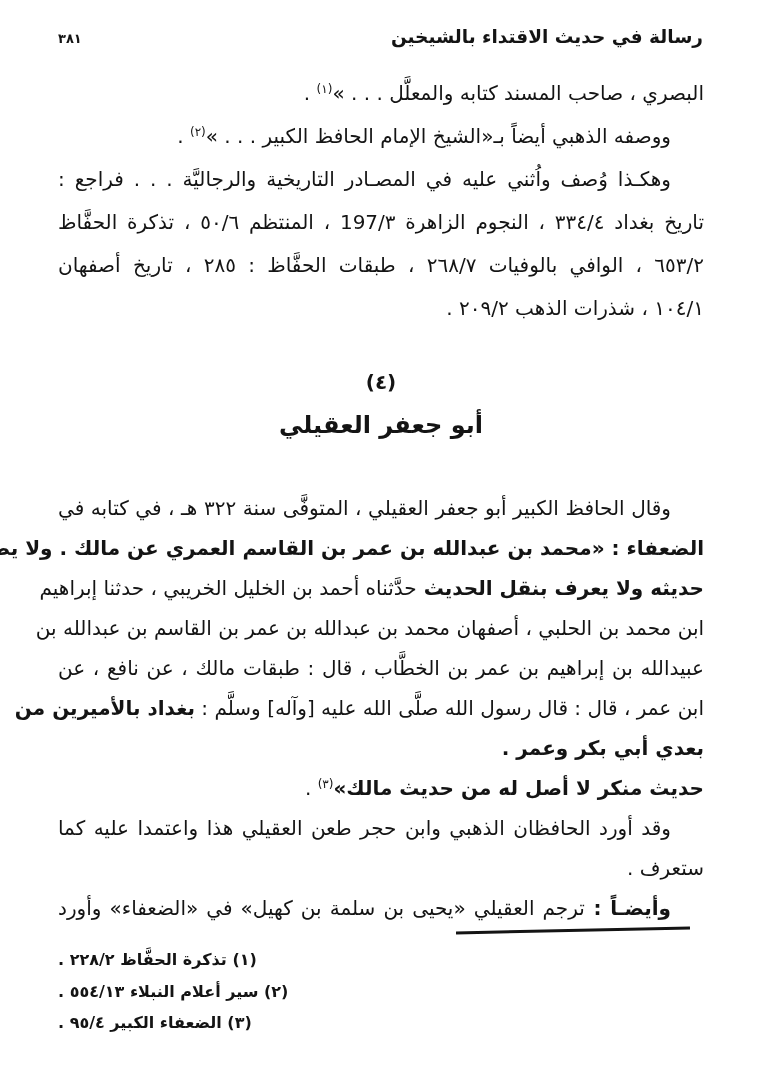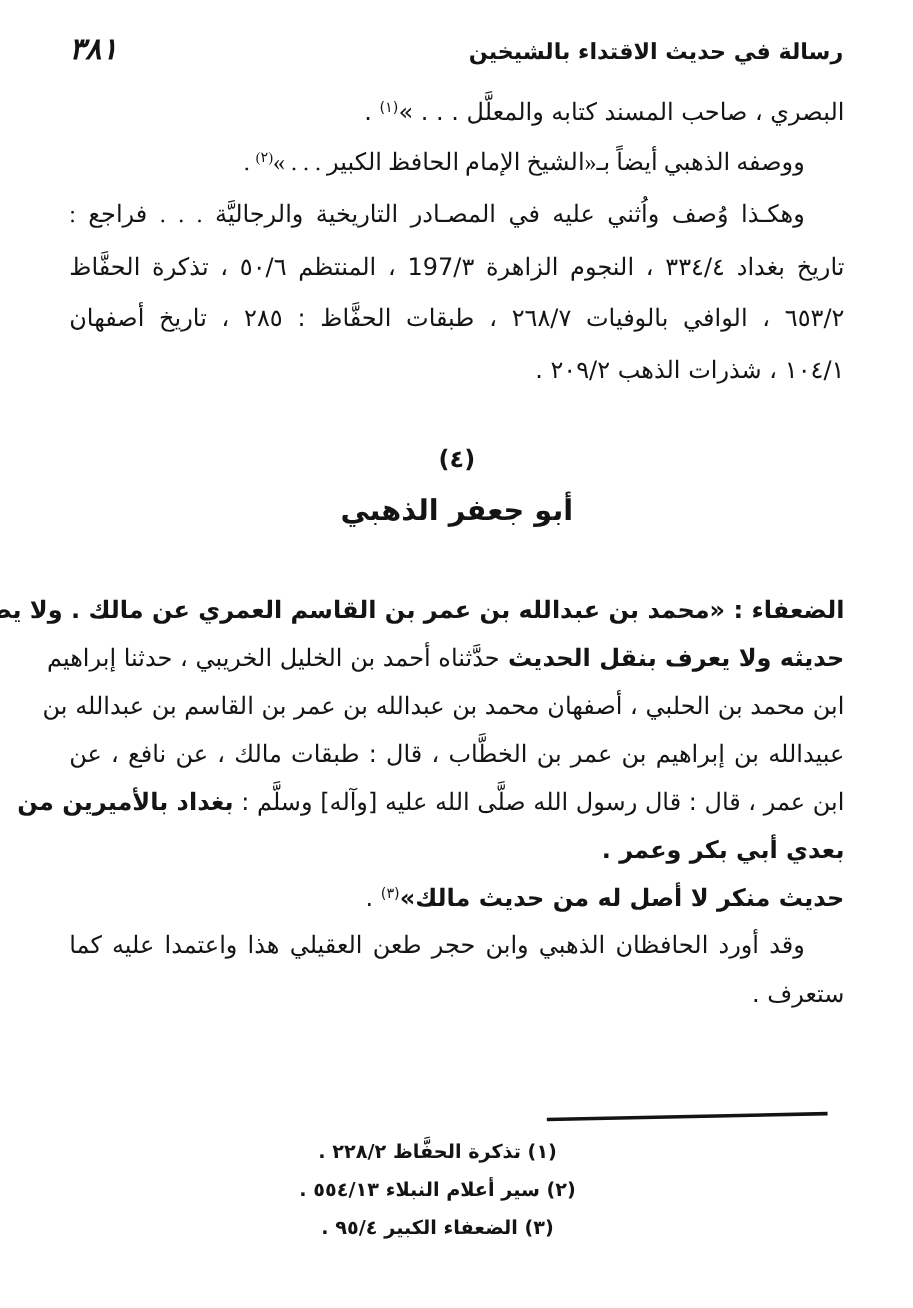--- a/index.html
+++ b/index.html
@@ -11,47 +11,47 @@
     font-family:"DejaVu Sans",sans-serif;
     direction:rtl;
     overflow:hidden;
     margin:0 auto;
   }
   .header{
     position:absolute;top:26px;right:58px;left:58px;
     display:flex;justify-content:space-between;align-items:baseline;
   }
   .header .title{font-size:18.5px;font-weight:700;}
-  .header .pagenum{font-size:25px;font-weight:700;letter-spacing:2px;font-style:italic;}
+  .header .pagenum{font-size:13px;font-weight:700;letter-spacing:2px;}
   .content{position:absolute;top:72px;right:57px;left:58px;}
   .block{font-size:20px;}
   .blockA .line{line-height:43px;height:43px;}
   .blockB .line{line-height:40px;height:40px;}
   .line{white-space:nowrap;}
   .line.j{text-align:justify;text-align-last:justify;}
   .line.s{text-align:start;text-align-last:start;}
-  .line.ind{text-indent:33px;font-family:Liberation Serif, serif;}
+  .line.ind{text-indent:33px;}
   .b{font-weight:700;}
   .sup{font-size:12px;vertical-align:7px;line-height:0;}
   .section-number{
     text-align:center;font-size:20px;font-weight:700;
     margin-top:38px;height:28px;line-height:28px;
   }
   .section-title{
     text-align:center;font-size:24px;font-weight:700;
     margin-top:10px;height:38px;line-height:38px;
   }
   .blockB{margin-top:44px;}
   .footnote-sep{
     position:absolute;top:929px;right:71px;width:234px;height:3px;
     background:#141414;transform:rotate(-1.2deg);
   }
   .footnotes{
     position:absolute;top:944px;right:89px;left:58px;
-    font-size:16px;font-weight:700;text-align:center;
+    font-size:16px;font-weight:700;text-align:left;
   }
   .footnotes .fn-line{line-height:31.5px;height:31.5px;white-space:nowrap;}
 </style>
 </head>
 <body>
 
 <div class="page">
 
   <div class="header">
     <div class="title">رسالة في حديث الاقتداء بالشيخين</div>
@@ -62,32 +62,34 @@
     <div class="block blockA">
         <div class="line s"><span class="">البصري ، صاحب المسند كتابه والمعلَّل . . . »</span><span class="sup">(١)</span><span class=""> .</span></div>
         <div class="line s ind"><span class="">ووصفه الذهبي أيضاً بـ«الشيخ الإمام الحافظ الكبير . . . »</span><span class="sup">(٢)</span><span class=""> .</span></div>
         <div class="line j ind"><span class="">وهكـذا وُصف واُثني عليه في المصـادر التاريخية والرجاليَّة . . . فراجع :</span></div>
         <div class="line j"><span class="">تاريخ بغداد ٣٣٤/٤ ، النجوم الزاهرة 197/٣ ، المنتظم ٥٠/٦ ، تذكرة الحفَّاظ</span></div>
         <div class="line j"><span class="">٦٥٣/٢ ، الوافي بالوفيات ٢٦٨/٧ ، طبقات الحفَّاظ : ٢٨٥ ، تاريخ أصفهان</span></div>
         <div class="line s"><span class="">١٠٤/١ ، شذرات الذهب ٢٠٩/٢ .</span></div>
       </div>
 
     <div class="section-number">(٤)</div>
-    <div class="section-title">أبو جعفر الذهبي</div>
+    <div class="section-title">أبو جعفر العقيلي</div>
 
     <div class="block blockB">
+        <div class="line j ind"><span class="">وقال الحافظ الكبير أبو جعفر العقيلي ، المتوفَّى سنة ٣٢٢ هـ ، في كتابه في</span></div>
         <div class="line j"><span class="b ">الضعفاء : «محمد بن عبدالله بن عمر بن القاسم العمري عن مالك . ولا يصحّ</span></div>
         <div class="line j"><span class="b ">حديثه ولا يعرف بنقل الحديث </span><span class="">حدَّثناه أحمد بن الخليل الخريبي ، حدثنا إبراهيم</span></div>
         <div class="line j"><span class="">ابن محمد بن الحلبي ، أصفهان محمد بن عبدالله بن عمر بن القاسم بن عبدالله بن</span></div>
         <div class="line j"><span class="">عبيدالله بن إبراهيم بن عمر بن الخطَّاب ، قال : طبقات مالك ، عن نافع ، عن</span></div>
         <div class="line j"><span class="">ابن عمر ، قال : قال رسول الله صلَّى الله عليه [وآله] وسلَّم : </span><span class="b ">بغداد بالأميرين من</span></div>
         <div class="line s"><span class="b ">بعدي أبي بكر وعمر .</span></div>
         <div class="line s"><span class="b ">حديث منكر لا أصل له من حديث مالك»</span><span class="sup">(٣)</span><span class=""> .</span></div>
         <div class="line j ind"><span class="">وقد أورد الحافظان الذهبي وابن حجر طعن العقيلي هذا واعتمدا عليه كما</span></div>
         <div class="line s"><span class="">ستعرف .</span></div>
+        <div class="line j ind"><span class="b ">وأيضـاً : </span><span class="">ترجم العقيلي «يحيى بن سلمة بن كهيل» في «الضعفاء» وأورد</span></div>
       </div>
   </div>
 
   <div class="footnote-sep"></div>
   <div class="footnotes">
       <div class="fn-line">(١) تذكرة الحفَّاظ ٢٢٨/٢ .</div>
       <div class="fn-line">(٢) سير أعلام النبلاء ٥٥٤/١٣ .</div>
       <div class="fn-line">(٣) الضعفاء الكبير ٩٥/٤ .</div>
     </div>
 

